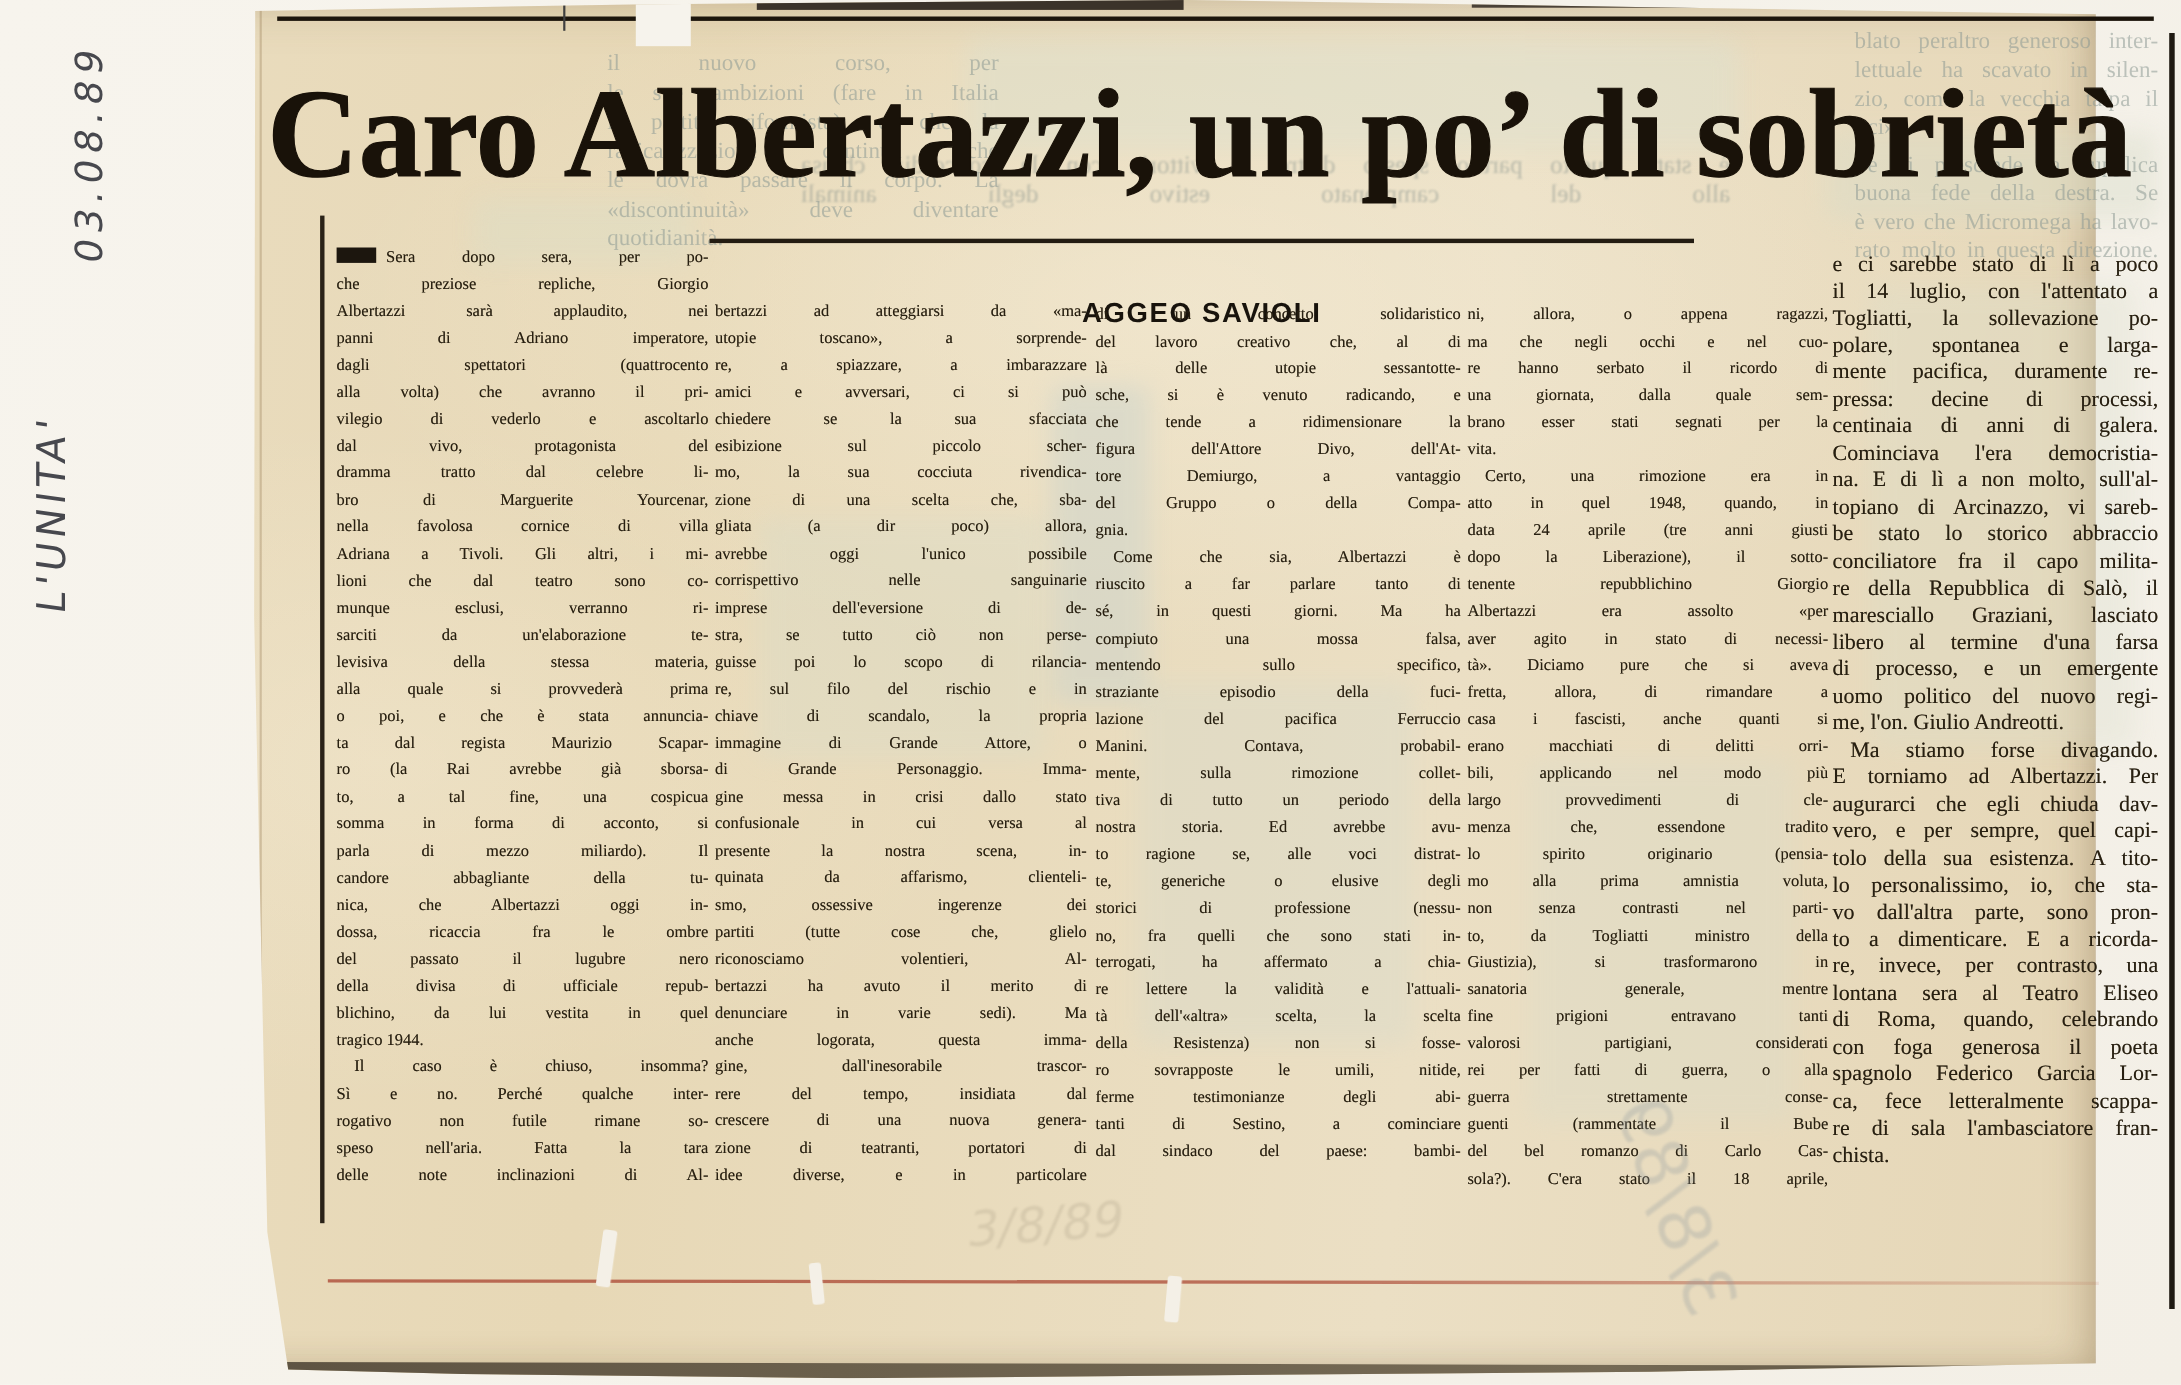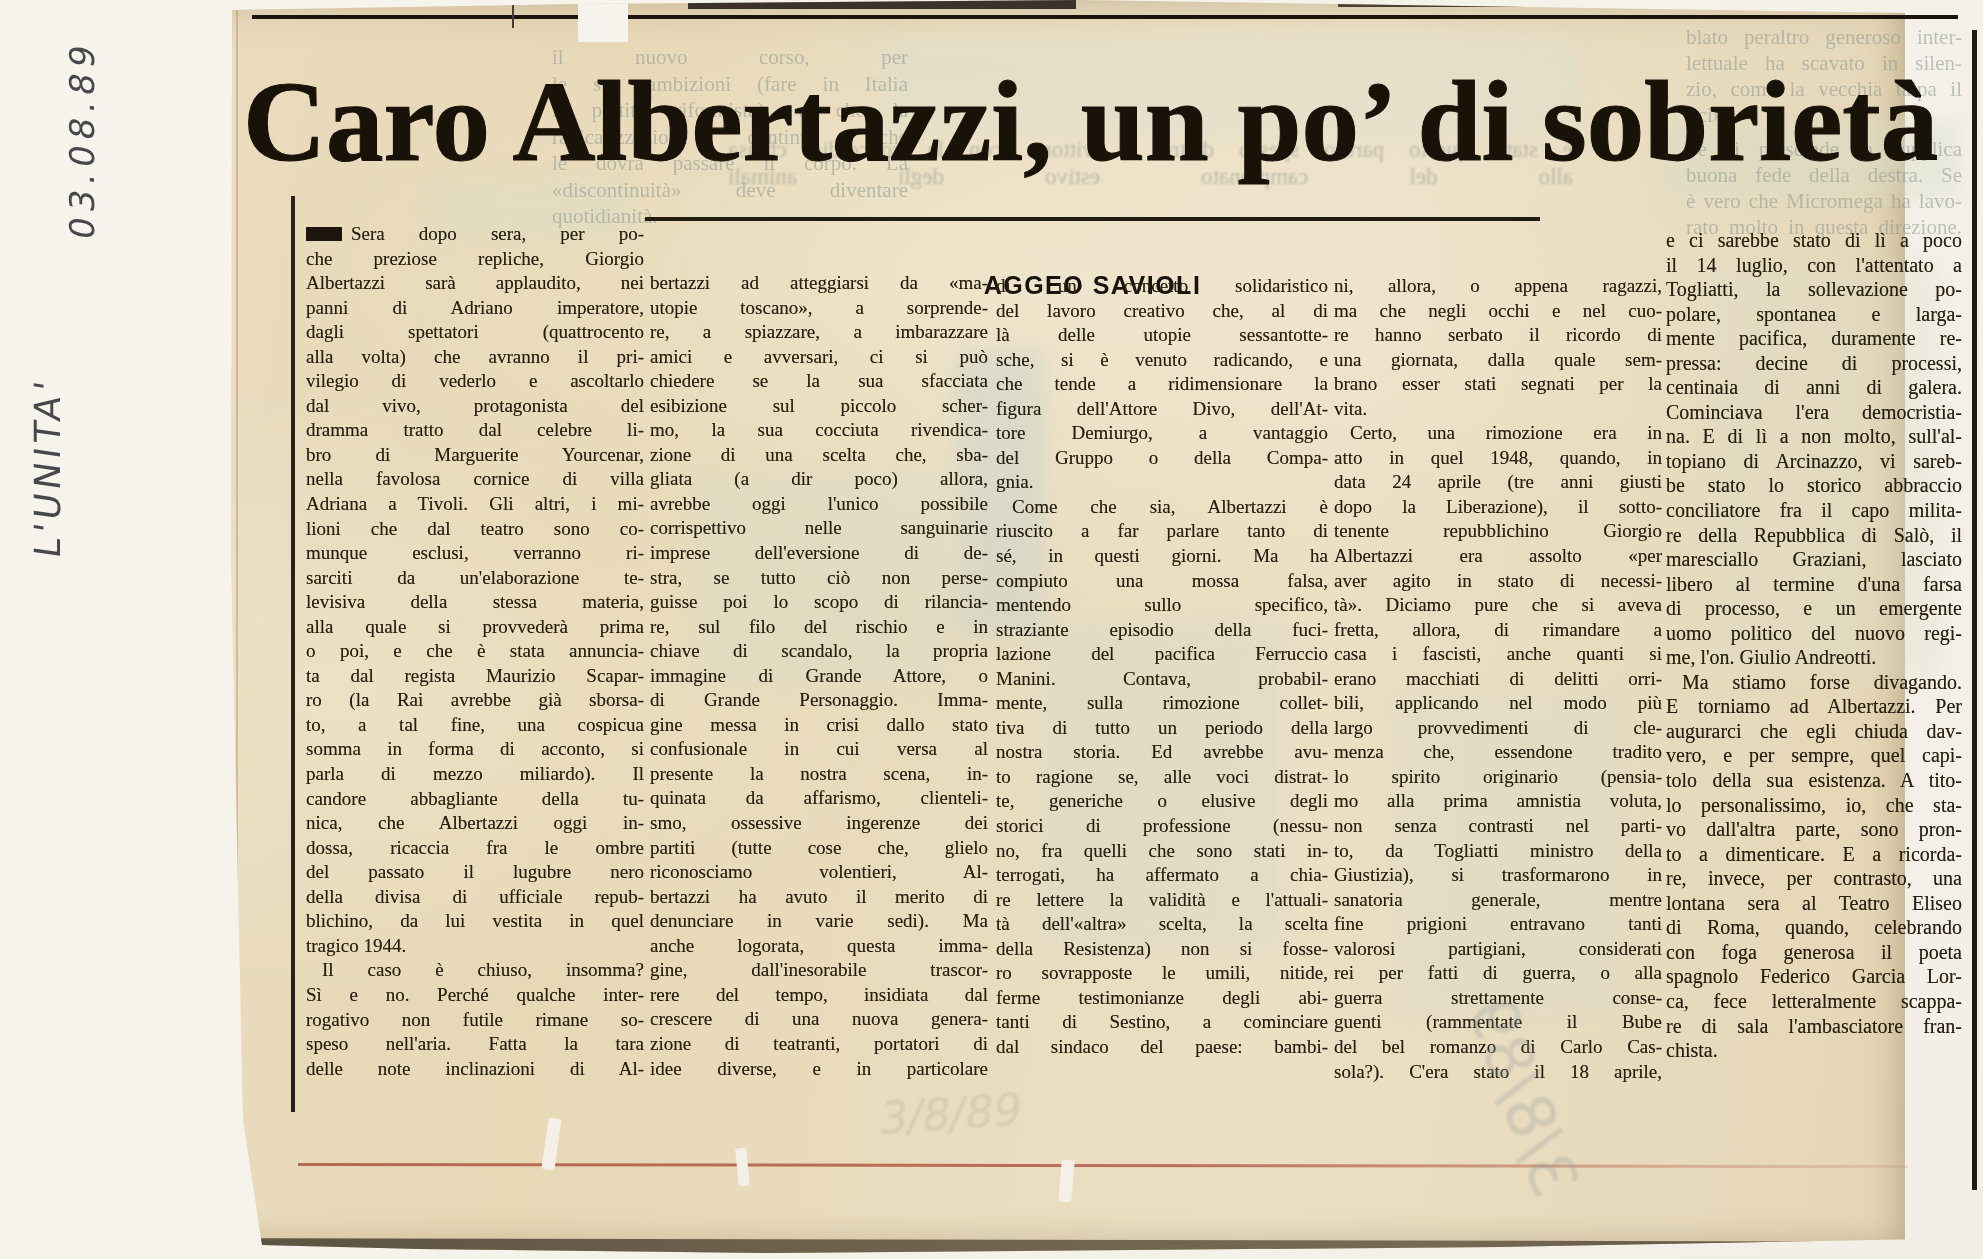--- a/index.html
+++ b/index.html
@@ -49,21 +49,21 @@
     position:absolute;left:243px;top:62px;z-index:3;white-space:nowrap;
     font:700 115px/1.05 "Liberation Serif", serif;color:#191209;
     -webkit-text-stroke:1.1px #191209;letter-spacing:0;
   }
   .byline{
     position:absolute;left:645px;top:224px;width:895px;z-index:3;text-align:center;
     font:700 25px/1.1 "Liberation Sans", sans-serif;letter-spacing:1.5px;color:#18130c;margin-top:48px;
   }
 
   
-  .col{position:absolute;z-index:3;font-size:19px;line-height:24.55px;color:#271f11;
+  .col{position:absolute;z-index:3;font-size:15px;line-height:24.55px;color:#271f11;
        text-shadow:0 0 .4px rgba(45,34,12,.55);}
   .col .line{text-align:justify;text-align-last:justify;white-space:nowrap;height:24.55px;}
   .col .line.end{text-align-last:left;}
   .col .line.ind{text-indent:16px;}
   .bullet{display:inline-block;width:36px;height:14px;background:#1c160e;margin-right:9px;vertical-align:-1px;}
   .c1{left:306px;top:222px;width:338px;}
   .c2{left:650px;top:271px;width:338px;}
   .c3{left:996px;top:274px;width:332px;}
   .c4{left:1334px;top:274px;width:328px;}
   .c5{left:1666px;top:228px;width:296px;font-size:20px;}

